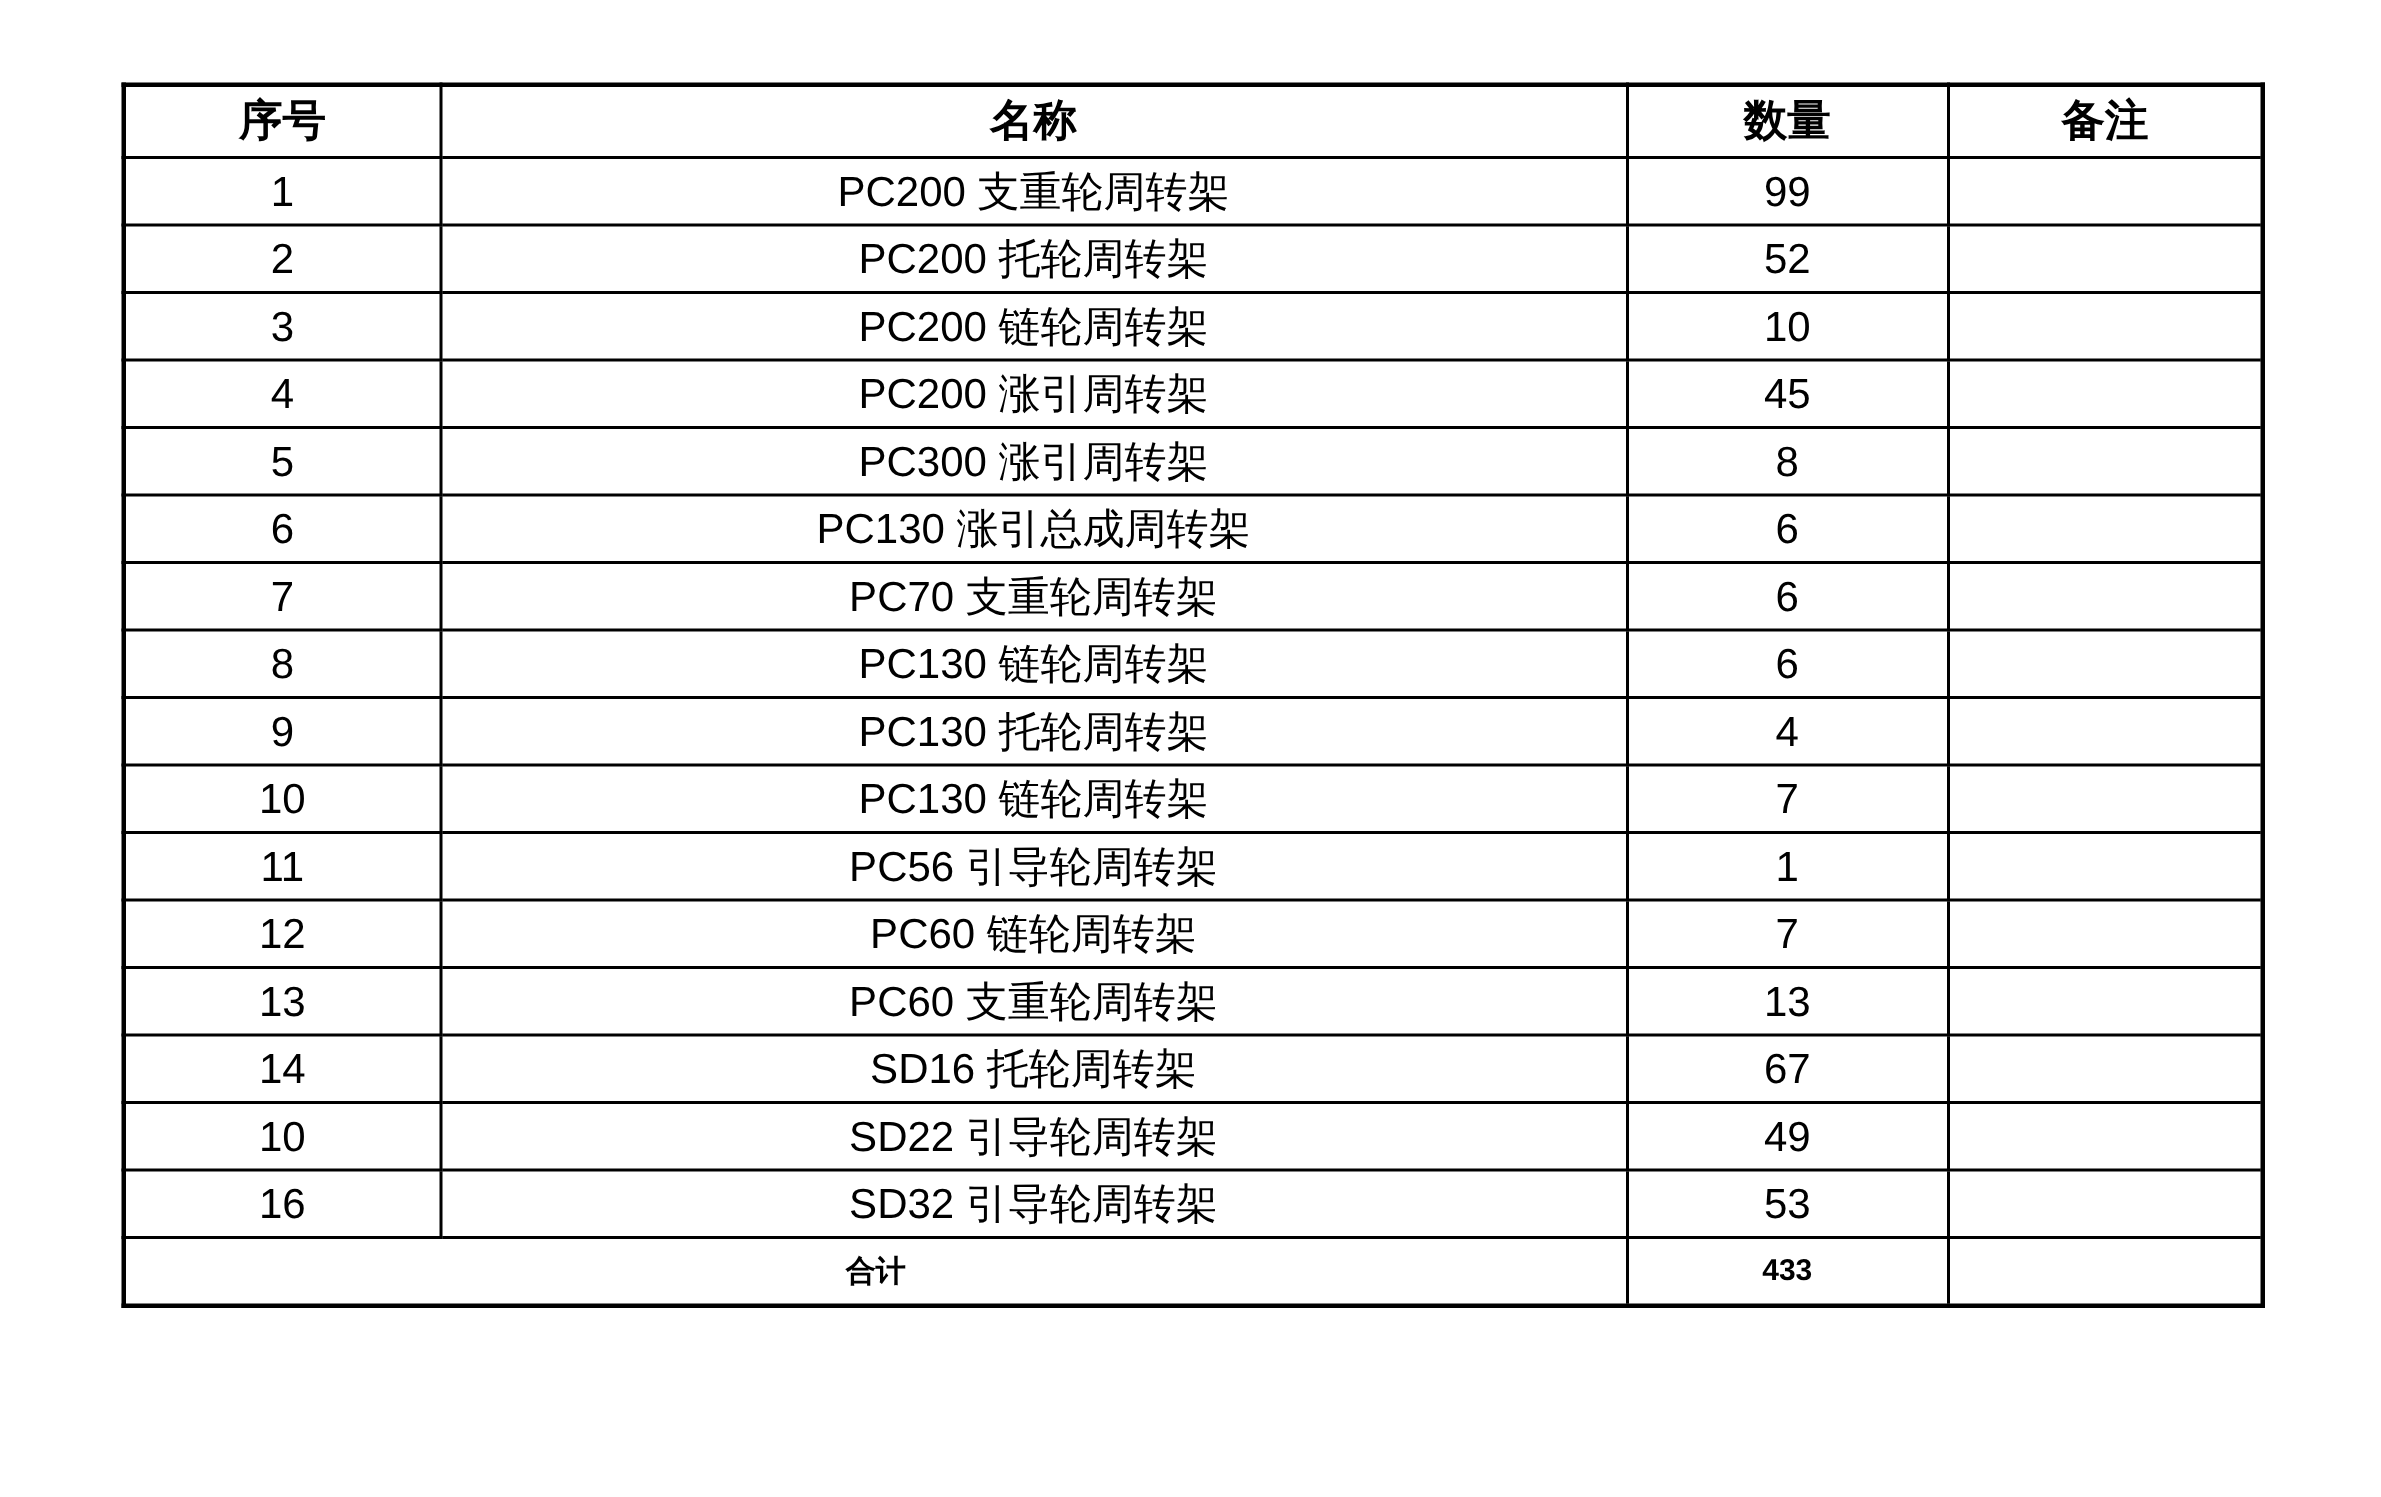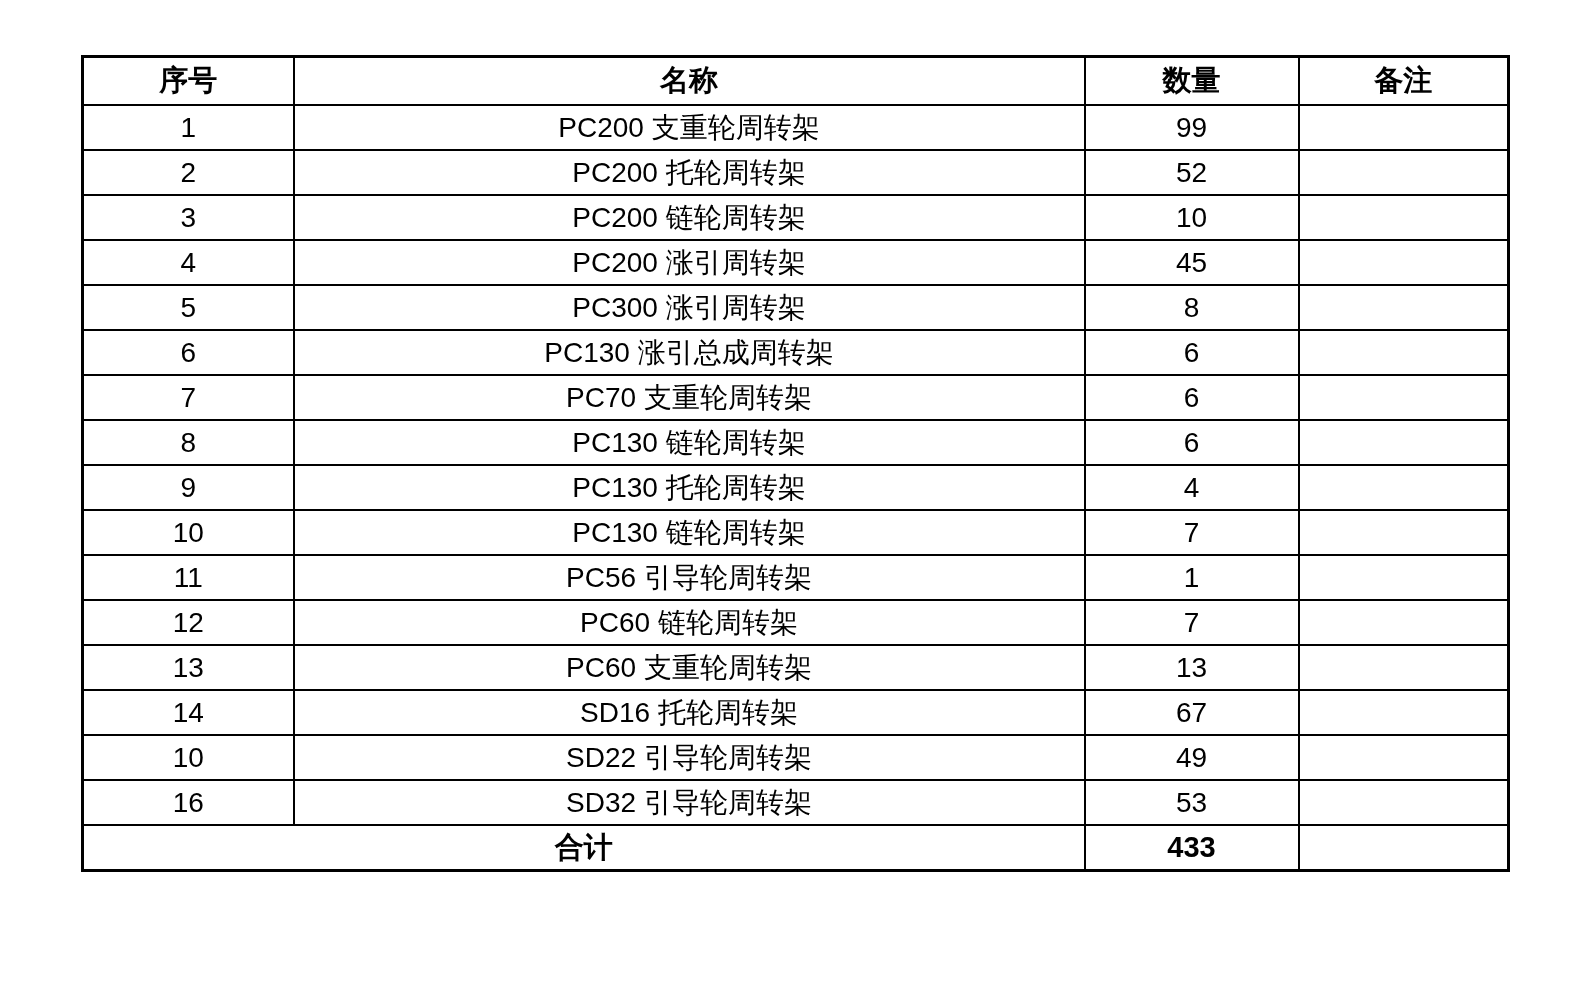--- a/index.html
+++ b/index.html
@@ -38,21 +38,21 @@
   table.inventory thead th {
     font-weight: 700;
     font-size: 29px;
     height: 46px;
   }
   table.inventory tbody tr {
     height: 45px;
   }
   table.inventory tfoot td {
     font-weight: 700;
-    font-size: 29px;
+    font-size: 20px;
     height: 43px;
   }
   col.c-no     { width: 211px; }
   col.c-name   { width: 791px; }
   col.c-qty    { width: 214px; }
   col.c-remark { width: 210px; }
 </style>
 </head>
 <body>
 

